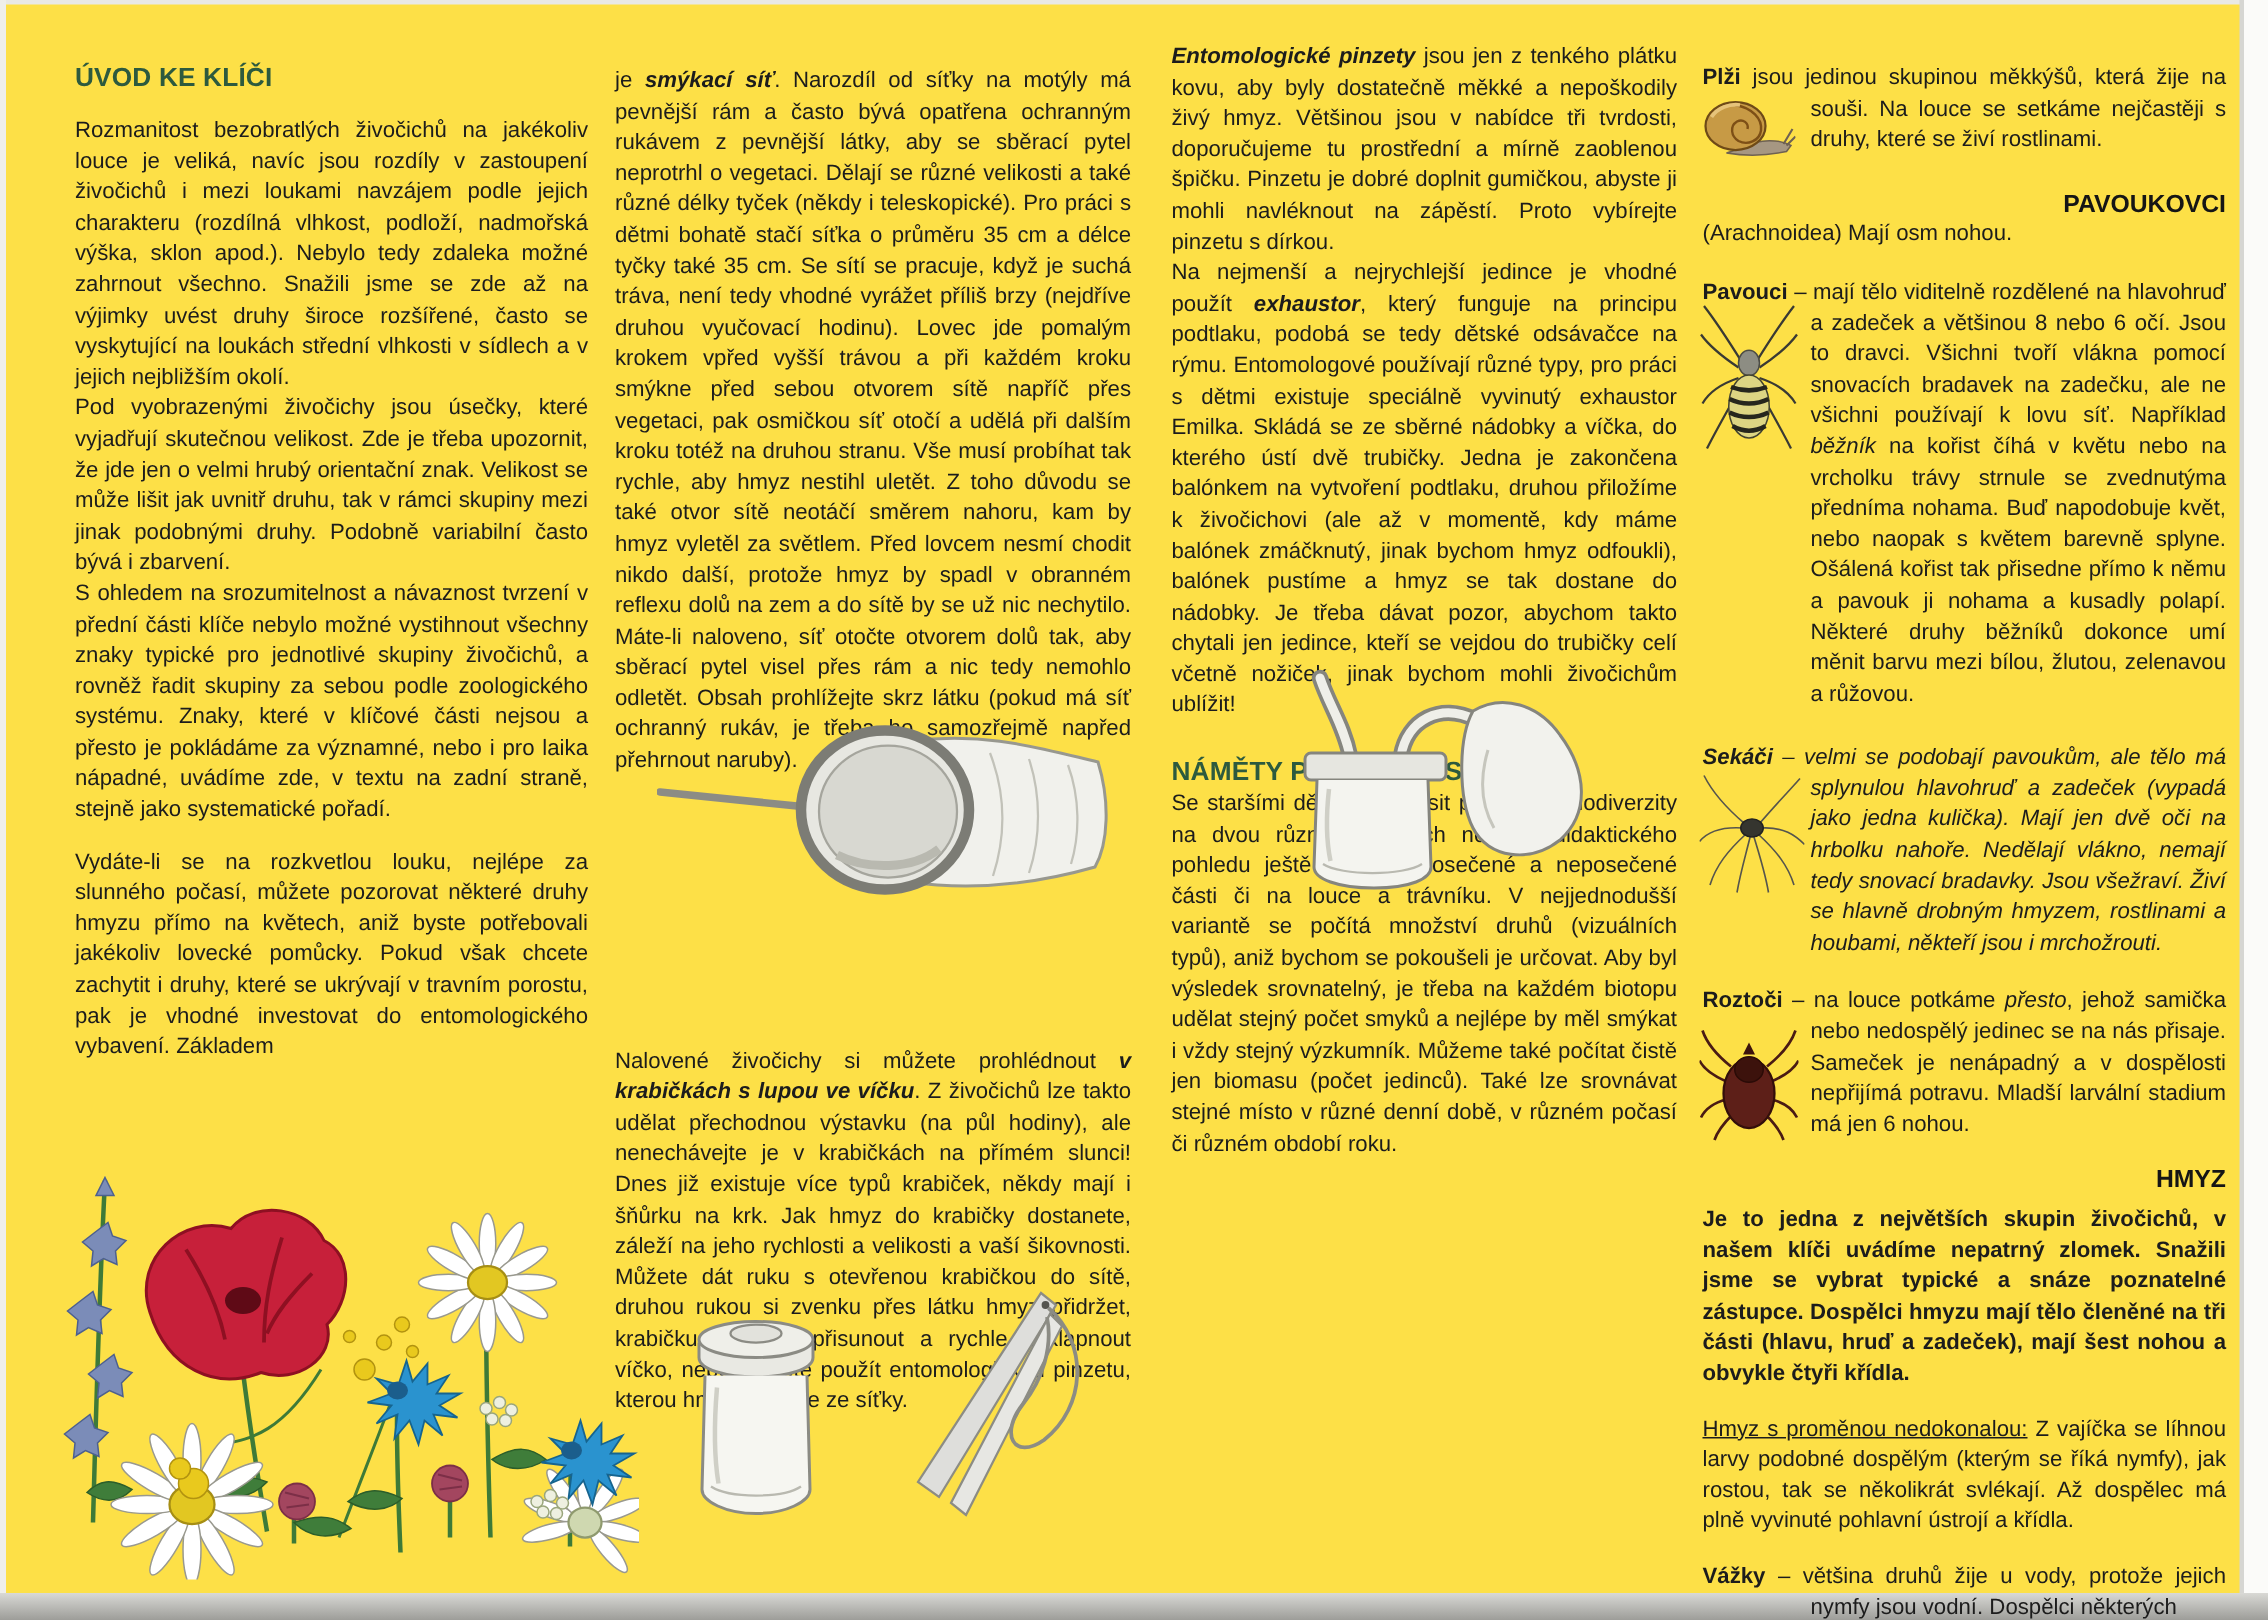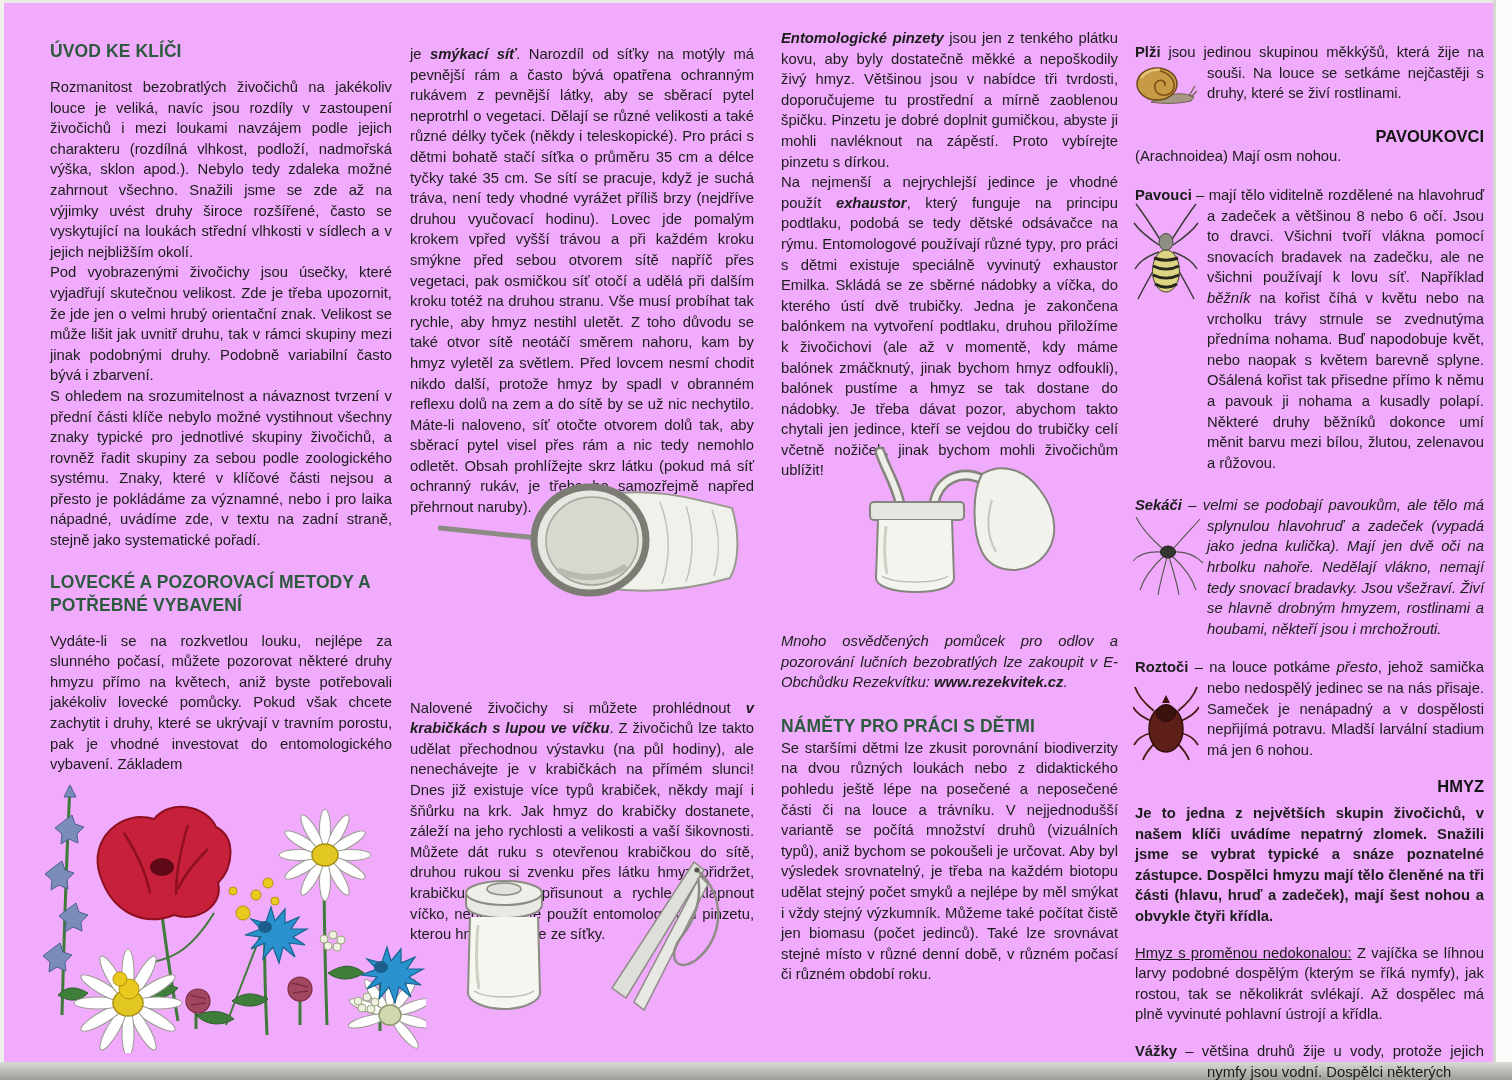--- a/index.html
+++ b/index.html
@@ -1,18 +1,18 @@
 <!DOCTYPE html>
 <html lang="cs"><head>
 <meta charset="utf-8">
 <style>
   html,body{margin:0;padding:0;background:#ffffff;}
   .page{
     position:relative;width:1512px;height:1080px;overflow:hidden;
-    background:#f0abfc;color:#1c1c1c;
+    background:#fde047;color:#1c1c1c;
     font-family:"Liberation Sans", sans-serif;
     font-size:14.8px;line-height:20.6px;
   }
   .scan-top{position:absolute;left:0;top:0;width:100%;height:3px;background:#e9e9e5;}
   .scan-left{position:absolute;left:0;top:0;width:4px;height:100%;background:#efefeb;}
   .scan-right{position:absolute;right:16px;top:0;width:3px;height:100%;background:#d6d6d2;}
   .scan-right-margin{position:absolute;right:0;top:0;width:16px;height:100%;background:#fbfbf9;}
   .scan-bottom{position:absolute;left:0;bottom:0;width:100%;height:18px;
     background:linear-gradient(#d9d9d5,#9d9d99);}
   .col{position:absolute;text-align:justify;}
@@ -48,33 +48,31 @@
   <div class="scan-left"></div>
   <div class="scan-right-margin"></div>
   <div class="scan-right"></div>
   <div class="scan-bottom"></div>
 
   <div class="col col1">
     <h2 class="ghead">ÚVOD KE KLÍČI</h2>
     <p class="mt14">Rozmanitost bezobratlých živočichů na jakékoliv louce je veliká, navíc jsou rozdíly v zastoupení živočichů i mezi loukami navzájem podle jejich charakteru (rozdílná vlhkost, podloží, nadmořská výška, sklon apod.). Nebylo tedy zdaleka možné zahrnout všechno. Snažili jsme se zde až na výjimky uvést druhy široce rozšířené, často se vyskytující na loukách střední vlhkosti v sídlech a v jejich nejbližším okolí.</p>
     <p>Pod vyobrazenými živočichy jsou úsečky, které vyjadřují skutečnou velikost. Zde je třeba upozornit, že jde jen o velmi hrubý orientační znak. Velikost se může lišit jak uvnitř druhu, tak v rámci skupiny mezi jinak podobnými druhy. Podobně variabilní často bývá i zbarvení.</p>
     <p>S ohledem na srozumitelnost a návaznost tvrzení v přední části klíče nebylo možné vystihnout všechny znaky typické pro jednotlivé skupiny živočichů, a rovněž řadit skupiny za sebou podle zoologického systému. Znaky, které v klíčové části nejsou a přesto je pokládáme za významné, nebo i pro laika nápadné, uvádíme zde, v textu na zadní straně, stejně jako systematické pořadí.</p>
-    <h2 class="ghead mt20">LOVECKÉ A POZOROVACÍ METODY A POTŘEBNÉ VYBAVENÍ</h2>
     <p class="mt14">Vydáte-li se na rozkvetlou louku, nejlépe za slunného počasí, můžete pozorovat některé druhy hmyzu přímo na květech, aniž byste potřebovali jakékoliv lovecké pomůcky. Pokud však chcete zachytit i druhy, které se ukrývají v travním porostu, pak je vhodné investovat do entomologického vybavení. Základem</p>
   </div>
 
   <div class="col col2">
     <p><span class="">je </span><span class="seg-bi">smýkací síť</span><span class="">. Narozdíl od síťky na motýly má pevnější rám a často bývá opatřena ochranným rukávem z pevnější látky, aby se sběrací pytel neprotrhl o vegetaci. Dělají se různé velikosti a také různé délky tyček (někdy i teleskopické). Pro práci s dětmi bohatě stačí síťka o průměru 35 cm a délce tyčky také 35 cm. Se sítí se pracuje, když je suchá tráva, není tedy vhodné vyrážet příliš brzy (nejdříve druhou vyučovací hodinu). Lovec jde pomalým krokem vpřed vyšší trávou a při každém kroku smýkne před sebou otvorem sítě napříč přes vegetaci, pak osmičkou síť otočí a udělá při dalším kroku totéž na druhou stranu. Vše musí probíhat tak rychle, aby hmyz nestihl uletět. Z toho důvodu se také otvor sítě neotáčí směrem nahoru, kam by hmyz vyletěl za světlem. Před lovcem nesmí chodit nikdo další, protože hmyz by spadl v obranném reflexu dolů na zem a do sítě by se už nic nechytilo. Máte-li naloveno, síť otočte otvorem dolů tak, aby sběrací pytel visel přes rám a nic tedy nemohlo odletět. Obsah prohlížejte skrz látku (pokud má síť ochranný rukáv, je třeba ho samozřejmě napřed přehrnout naruby).</span></p>
     <p class="sp180"><span class="">Nalovené živočichy si můžete prohlédnout </span><span class="seg-bi">v krabičkách s lupou ve víčku</span><span class="">. Z živočichů lze takto udělat přechodnou výstavku (na půl hodiny), ale nenechávejte je v krabičkách na přímém slunci! Dnes již existuje více typů krabiček, někdy mají i šňůrku na krk. Jak hmyz do krabičky dostanete, záleží na jeho rychlosti a velikosti a vaší šikovnosti. Můžete dát ruku s otevřenou krabičkou do sítě, druhou rukou si zvenku přes látku hmyz přidržet, krabičku k němu přisunout a rychle zaklapnout víčko, nebo můžete použít entomologickou pinzetu, kterou hmyz vyndáte ze síťky.</span></p>
   </div>
 
   <div class="col col3">
     <p><span class="seg-bi">Entomologické pinzety</span><span class=""> jsou jen z tenkého plátku kovu, aby byly dostatečně měkké a nepoškodily živý hmyz. Většinou jsou v nabídce tři tvrdosti, doporučujeme tu prostřední a mírně zaoblenou špičku. Pinzetu je dobré doplnit gumičkou, abyste ji mohli navléknout na zápěstí. Proto vybírejte pinzetu s dírkou.</span></p>
     <p><span class="">Na nejmenší a nejrychlejší jedince je vhodné použít </span><span class="seg-bi">exhaustor</span><span class="">, který funguje na principu podtlaku, podobá se tedy dětské odsávačce na rýmu. Entomologové používají různé typy, pro práci s dětmi existuje speciálně vyvinutý exhaustor Emilka. Skládá se ze sběrné nádobky a víčka, do kterého ústí dvě trubičky. Jedna je zakončena balónkem na vytvoření podtlaku, druhou přiložíme k živočichovi (ale až v momentě, kdy máme balónek zmáčknutý, jinak bychom hmyz odfoukli), balónek pustíme a hmyz se tak dostane do nádobky. Je třeba dávat pozor, abychom takto chytali jen jedince, kteří se vejdou do trubičky celí včetně nožiček, jinak bychom mohli živočichům ublížit!</span></p>
-    <p style="margin-top:150px;"><span class="seg-i">Mnoho osvědčených pomůcek pro odlov a pozorování lučních bezobratlých lze zakoupit v E-Obchůdku Rezekvítku: </span><span class="seg-bi">www.rezekvitek.cz</span><span class="seg-i">.</span></p>
     <h2 class="ghead mt22">NÁMĚTY PRO PRÁCI S DĚTMI</h2>
     <p>Se staršími dětmi lze zkusit porovnání biodiverzity na dvou různých loukách nebo z didaktického pohledu ještě lépe na posečené a neposečené části či na louce a trávníku. V nejjednodušší variantě se počítá množství druhů (vizuálních typů), aniž bychom se pokoušeli je určovat. Aby byl výsledek srovnatelný, je třeba na každém biotopu udělat stejný počet smyků a nejlépe by měl smýkat i vždy stejný výzkumník. Můžeme také počítat čistě jen biomasu (počet jedinců). Také lze srovnávat stejné místo v různé denní době, v různém počasí či různém období roku.</p>
   </div>
 
   <div class="col col4">
 
     <div class="entry">
       <span class="entry-icon" style="top:18px;">
         <svg width="64" height="48" viewBox="0 0 64 48">
           <path d="M30,38 C40,32 54,33 61,37 L58,41 C44,44 30,44 18,42 Z" fill="#a69782" stroke="#6e6152" stroke-width="1"></path>

